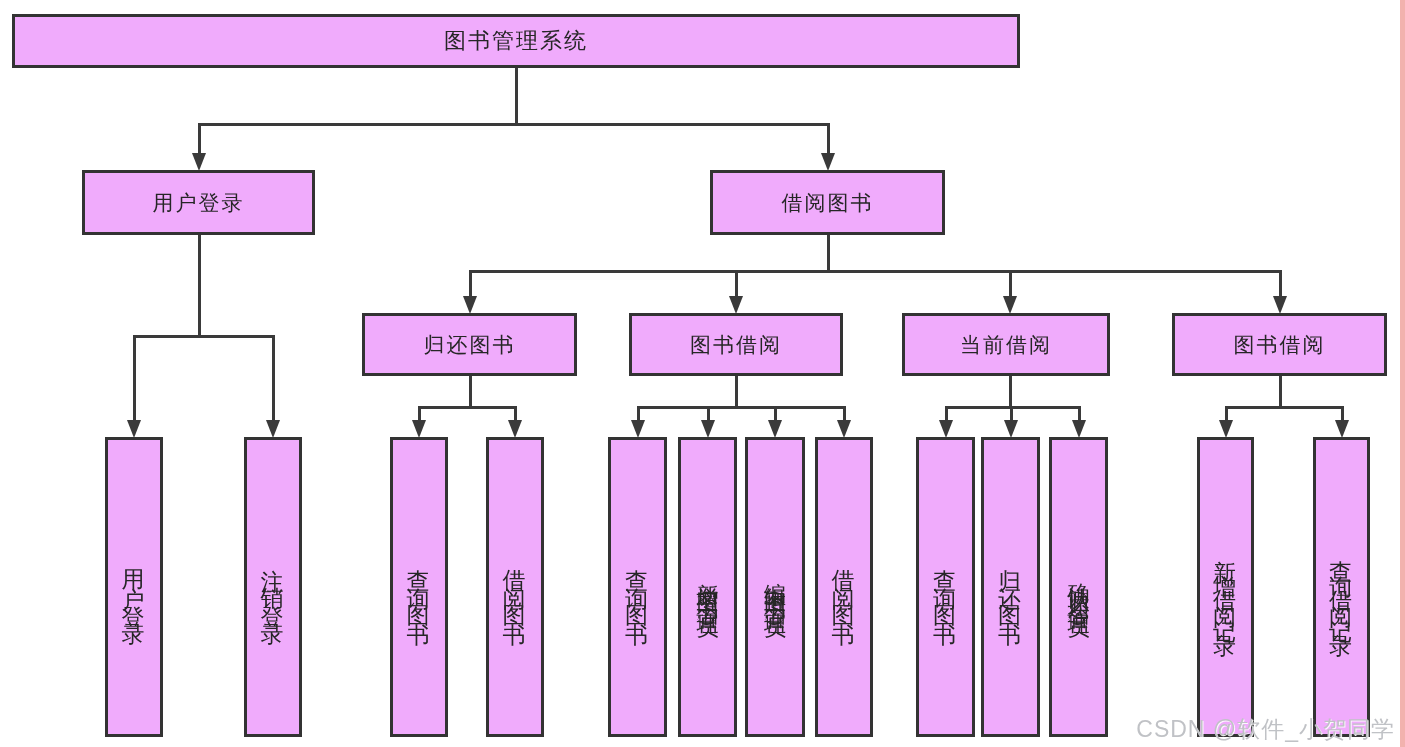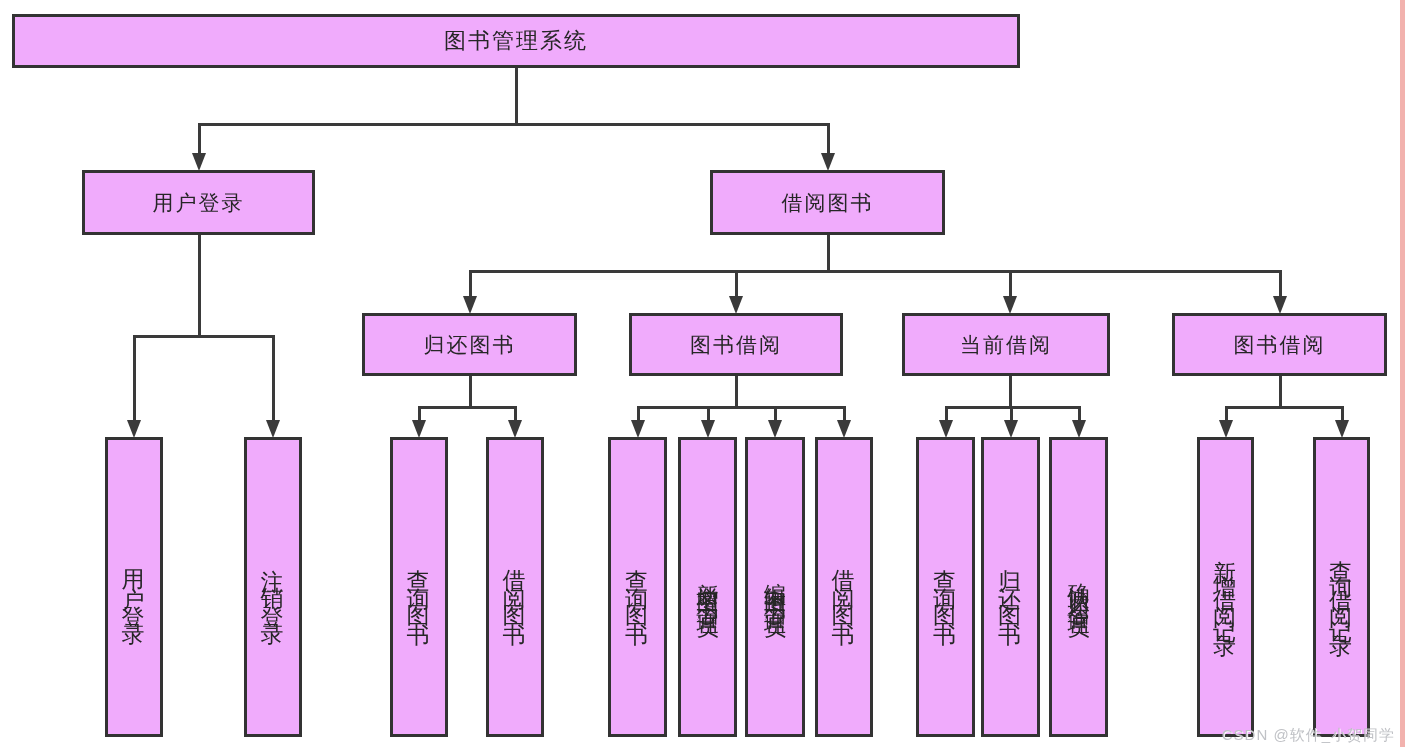--- a/index.html
+++ b/index.html
@@ -62,21 +62,21 @@
     top: 0;
     right: 0;
     width: 5px;
     height: 100%;
     background: var(--stripe, #f2b2ae);
   }
   .watermark {
     position: absolute;
     right: 10px;
     bottom: 2px;
-    font-size: 15px;
+    font-size: 23px;
     letter-spacing: 1px;
     color: var(--wm, #c0c2c6);
     text-shadow: 1px 1px 0 rgba(255,255,255,0.9);
     white-space: nowrap;
   }
 </style>
 </head>
 <body>
 
 <div class="canvas">

